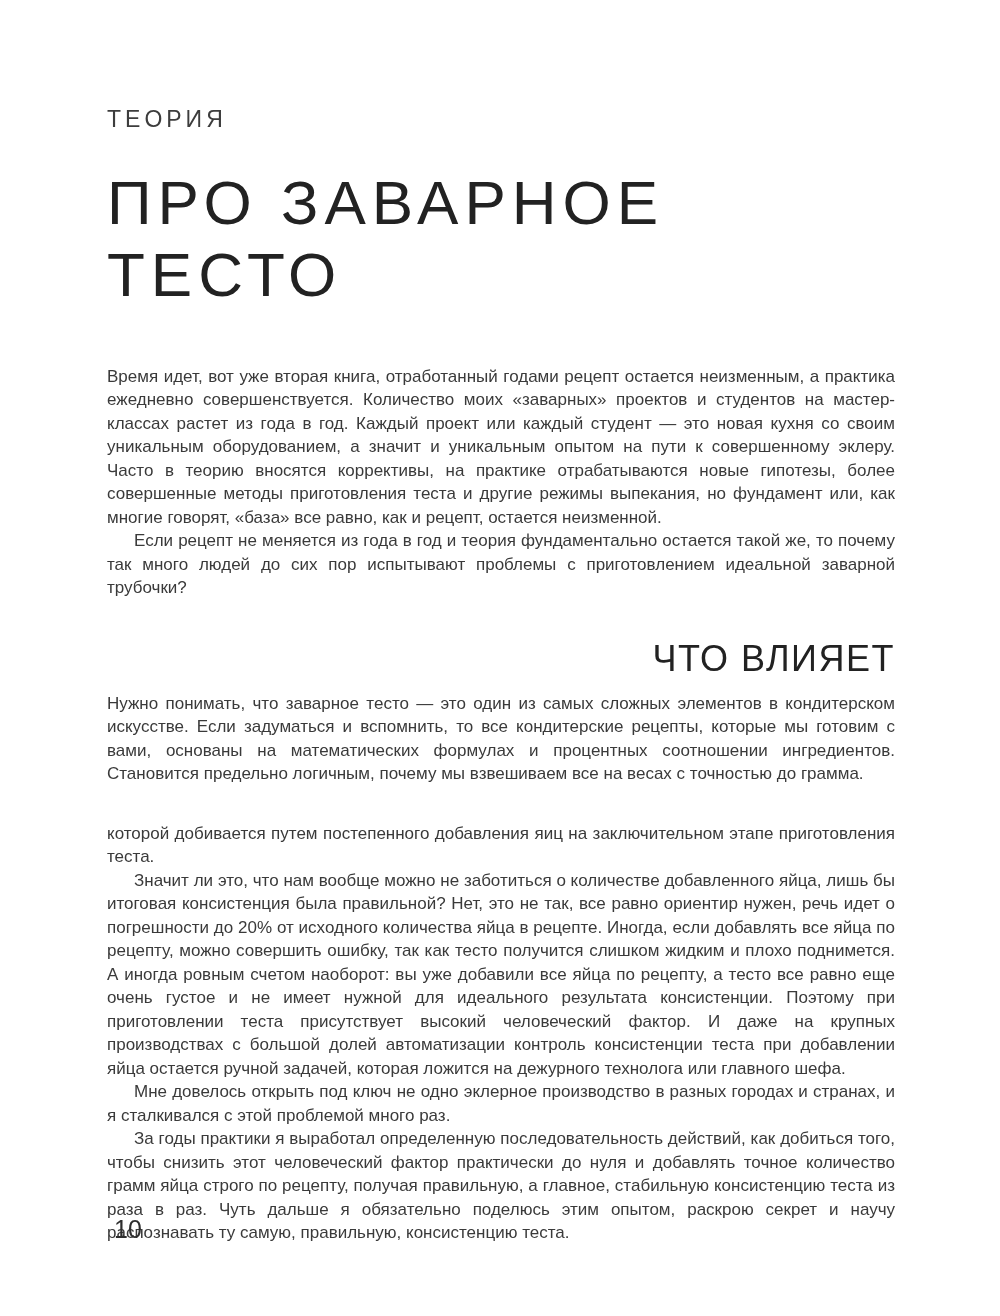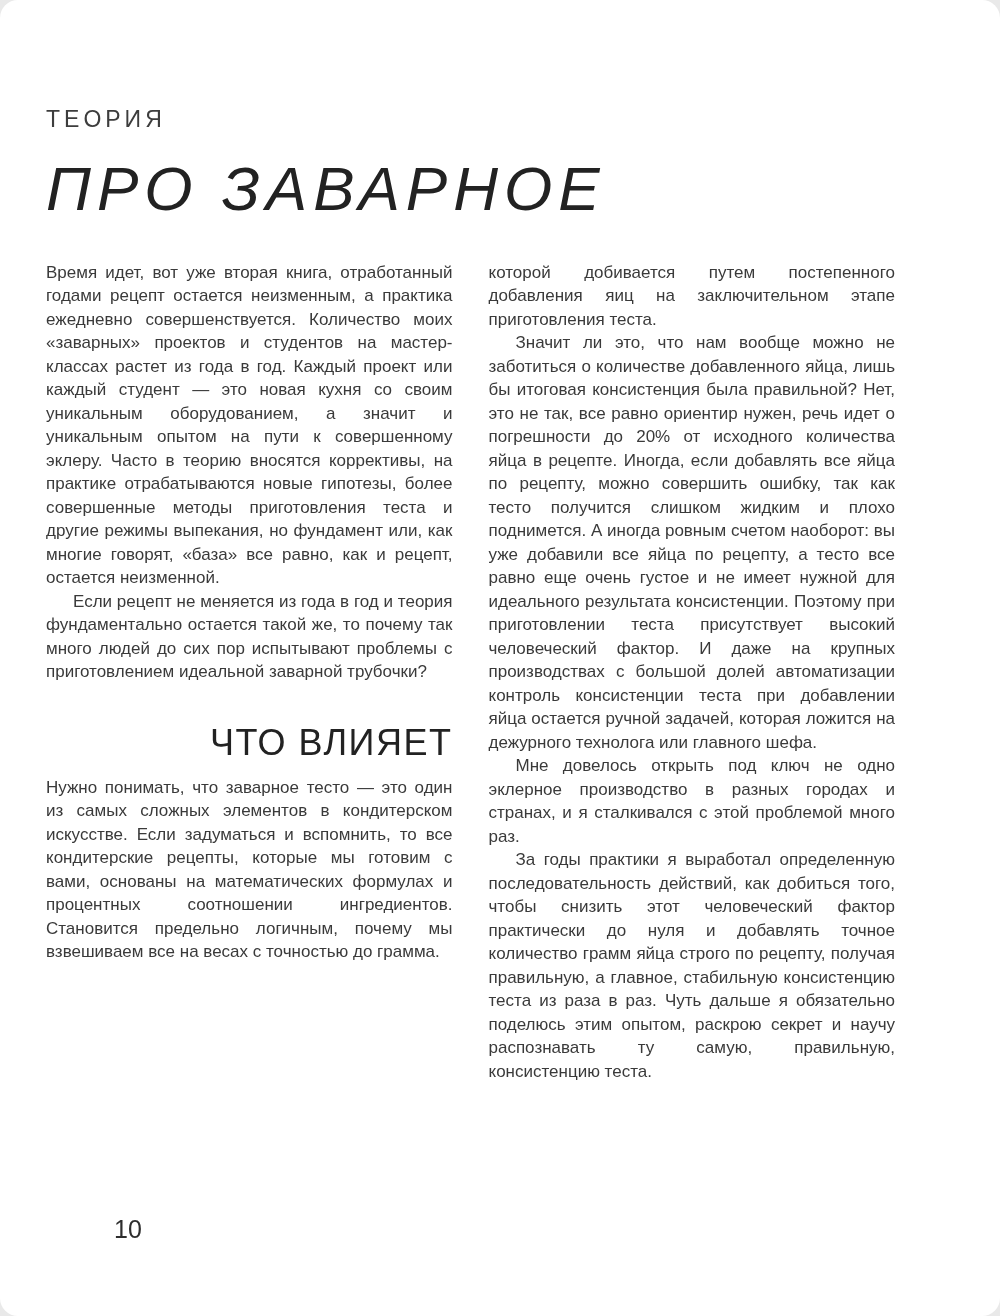--- a/index.html
+++ b/index.html
@@ -12,44 +12,43 @@
   body{
     font-family:"Liberation Sans","DejaVu Sans",sans-serif;
     -webkit-font-smoothing:antialiased;
   }
   .page{
     position:relative;
     width:1000px;
     height:1316px;
     margin:0 auto;
     background:var(--background,#fff);
-    padding:108px 105px 0 46px;
+    padding:108px 105px 0 107px;
     overflow:hidden;
-    border-radius:18px;
   }
   .kicker{
     font-size:23px;
     letter-spacing:4px;
     color:#3d3d3d;
     font-weight:400;
     line-height:1;
   }
   .title{
-    margin-top:22px;
+    margin-top:36px;
     font-size:62px;
     line-height:1.16;
     font-weight:300;
     letter-spacing:6px;
     color:var(--heading-text,#222);
-    font-style:italic;
   }
   .columns{
     display:flex;
     gap:36px;
-    margin-top:36px;
+    margin-top:54px;
+    flex-direction:column;
   }
   .col{
     flex:1 1 0;
     min-width:0;
     font-size:17px;
     line-height:23.5px;
     color:var(--body-text,#3a3a3a);
     text-align:justify;
     hyphens:auto;
     -webkit-hyphens:auto;
@@ -76,20 +75,21 @@
 </style>
 </head>
 <body>
 
 <div class="page">
 
   <header>
     <div class="kicker">ТЕОРИЯ</div>
     <h1 class="title">
       <span>ПРО ЗАВАРНОЕ</span><br>
+      <span>ТЕСТО</span>
     </h1>
   </header>
 
   <div class="columns">
 
     <div class="col">
       <p>Время идет, вот уже вторая книга, отработанный годами рецепт остается неизменным, а практика ежедневно совершенствуется. Количество моих «заварных» проектов и студентов на мастер-классах растет из года в год. Каждый проект или каждый студент — это новая кухня со своим уникальным оборудованием, а значит и уникальным опытом на пути к совершенному эклеру. Часто в теорию вносятся коррективы, на практике отрабатываются новые гипотезы, более совершенные методы приготовления теста и другие режимы выпекания, но фундамент или, как многие говорят, «база» все равно, как и рецепт, остается неизменной.</p>
       <p class="indent">Если рецепт не меняется из года в год и теория фундаментально остается такой же, то почему так много людей до сих пор испытывают проблемы с приготовлением идеальной заварной трубочки?</p>
       <h2 class="subheading">
         <span>ЧТО ВЛИЯЕТ</span><br>

